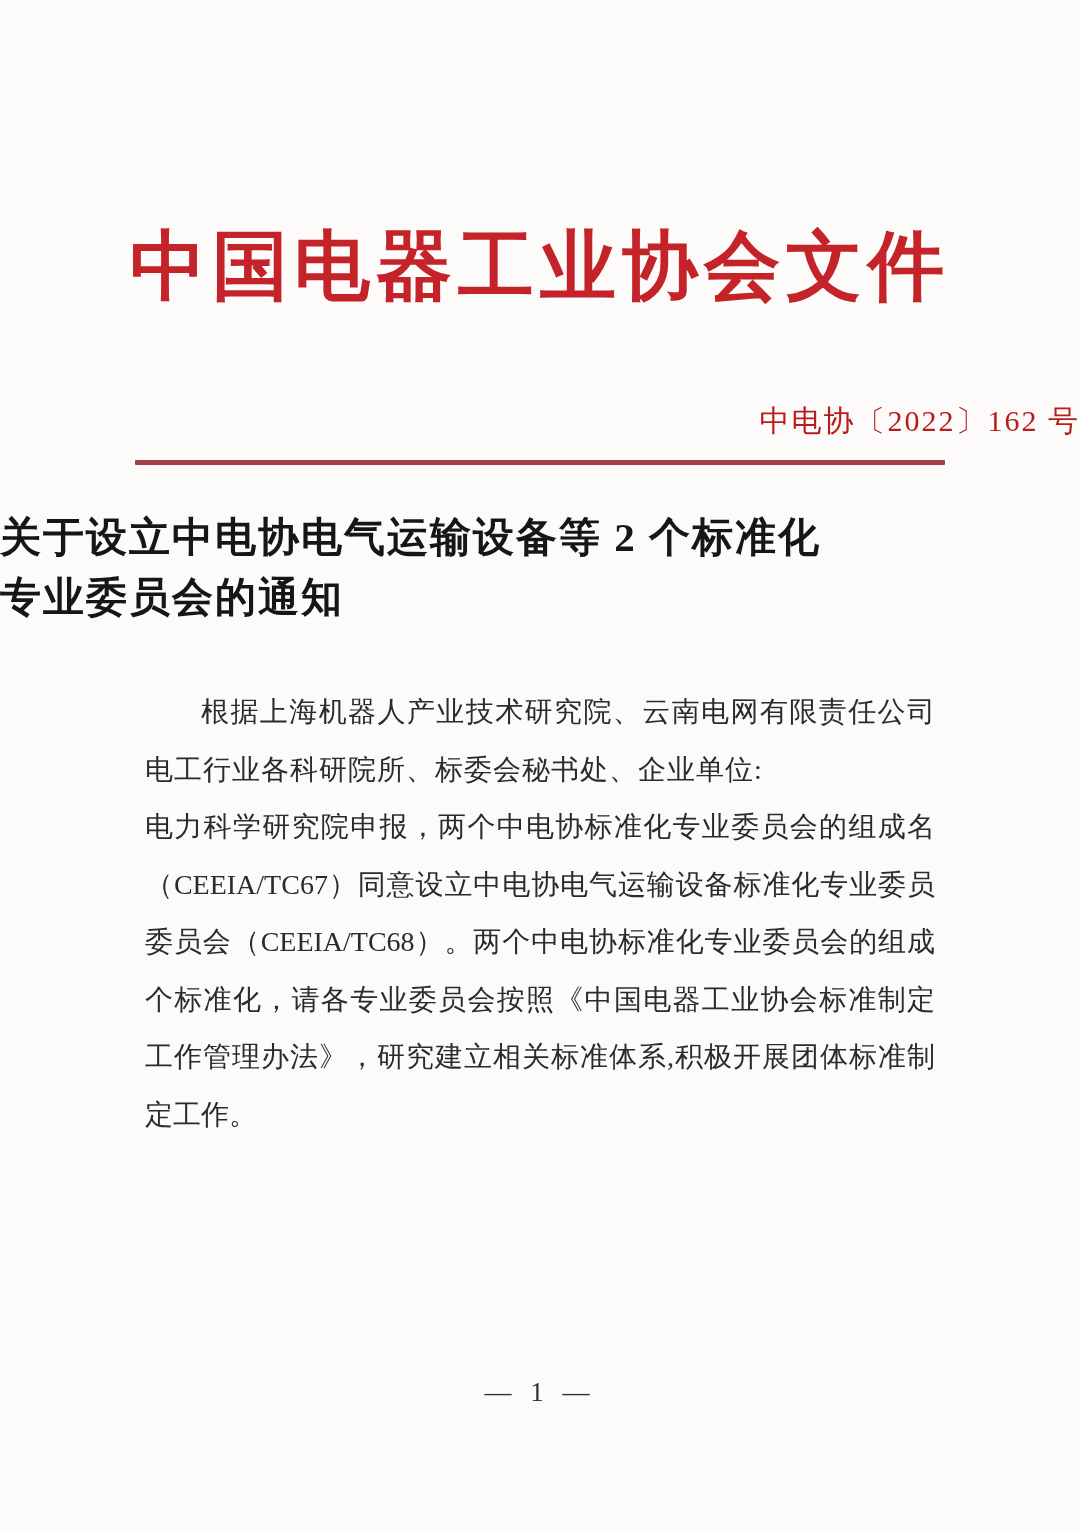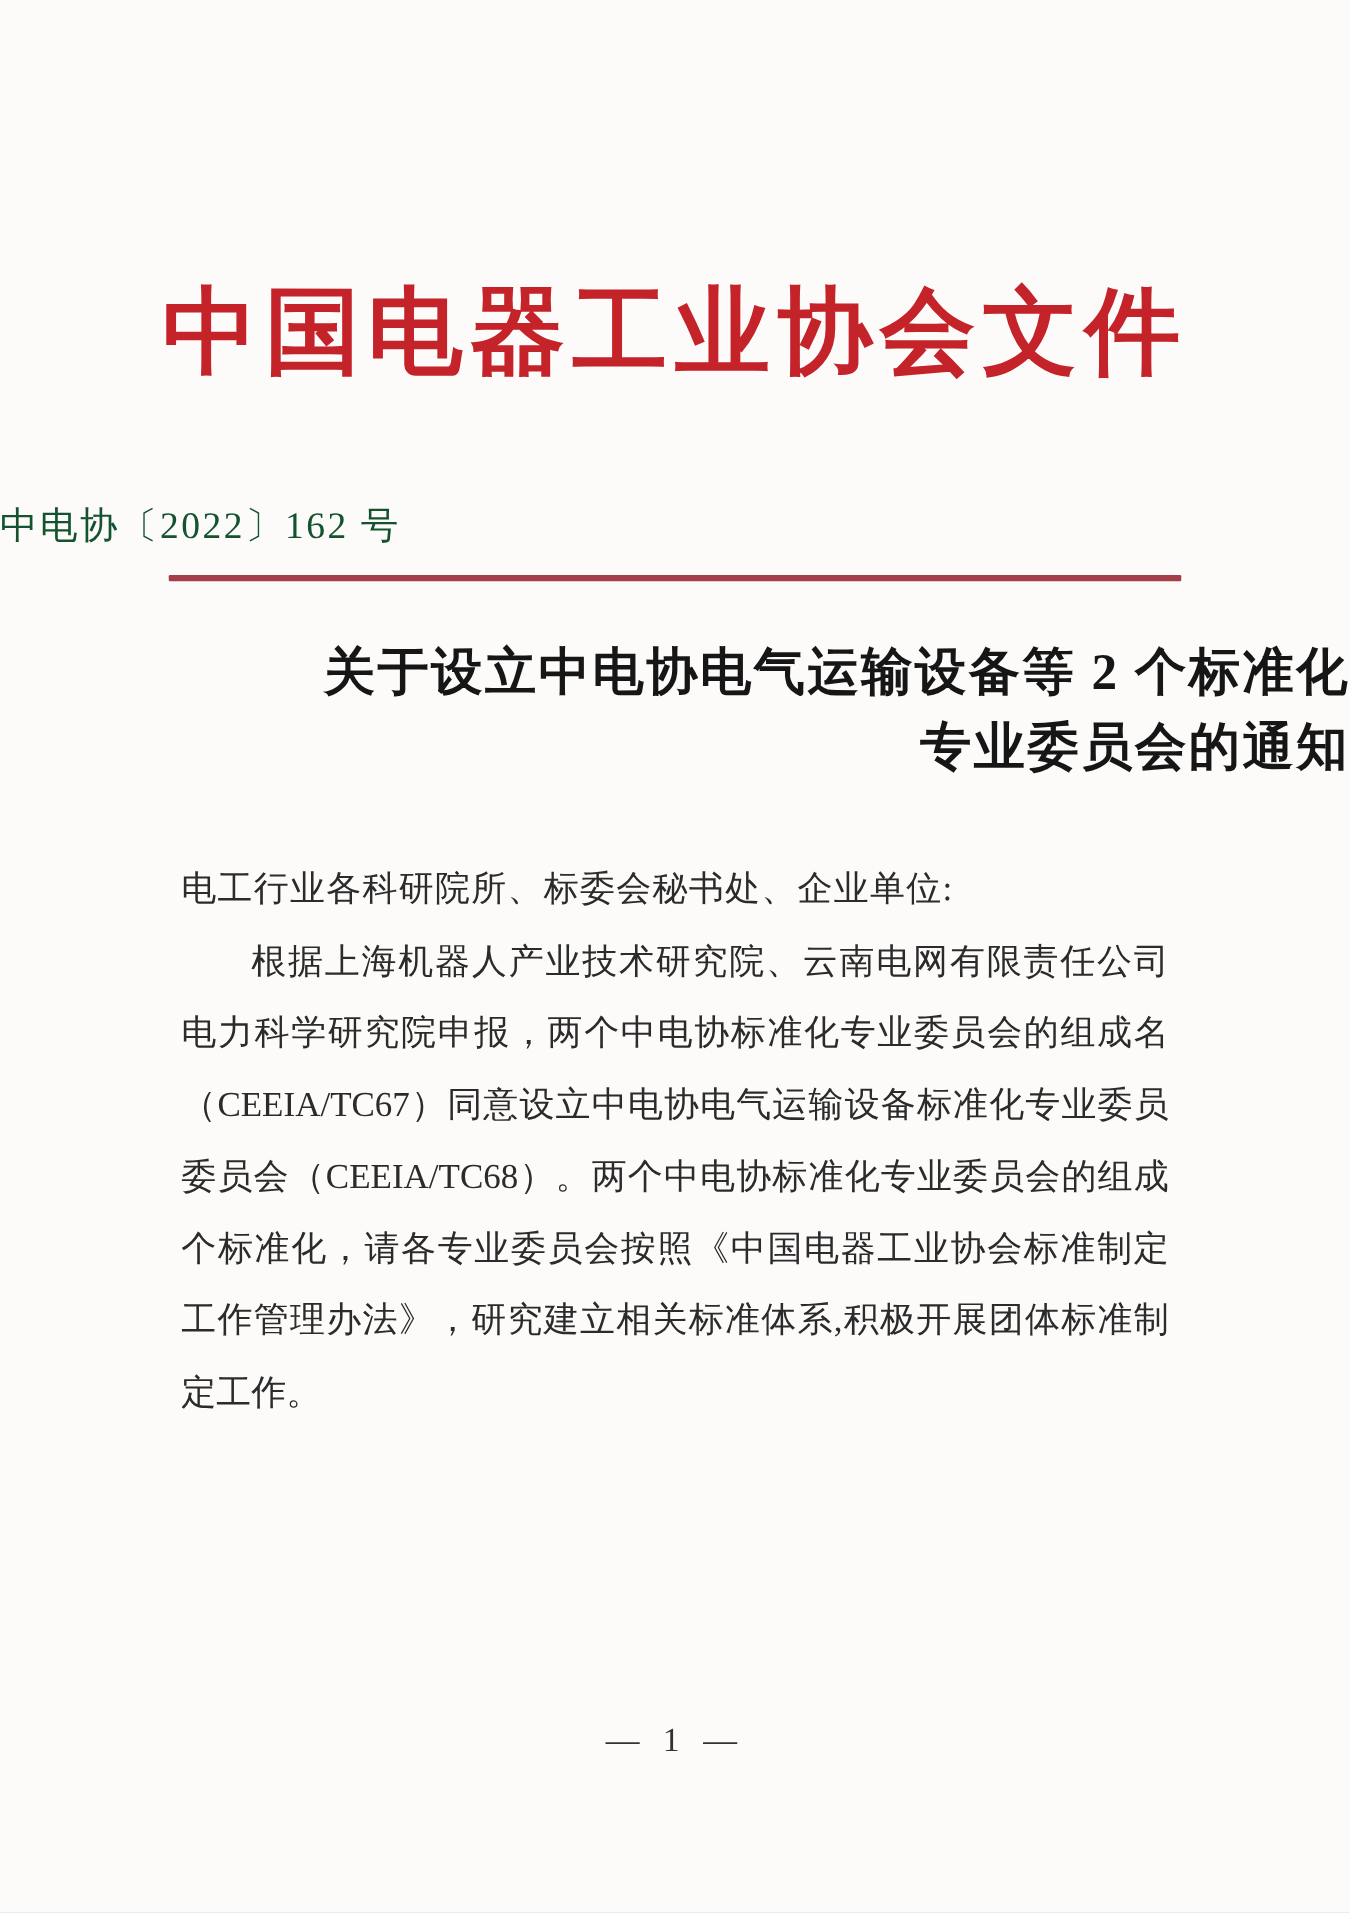--- a/index.html
+++ b/index.html
@@ -16,36 +16,36 @@
     text-align:center;
     font-size:76px;
     font-weight:bold;
     color:var(--header-red,#c5232a);
     letter-spacing:6px;
     line-height:1;
     white-space:nowrap;
   }
   .doc-number {
     margin-top:100px;
-    text-align:left;
+    text-align:right;
     font-size:30px;
-    color:#14532d;
+    color:#b91c1c;
     letter-spacing:2px;
     line-height:34px;
   }
   .red-rule {
     margin:22px auto 0;
     width:810px;
     height:5px;
     background:var(--rule-red,#a43e48);
     border-radius:1px;
   }
   .notice-title {
     margin-top:42px;
-    text-align:right;
+    text-align:left;
     font-weight:bold;
     color:#161616;
     font-size:41px;
     line-height:60px;
     letter-spacing:2px;
   }
   .body-block {
     margin:56px auto 0;
     width:790px;
     font-size:28px;
@@ -83,22 +83,22 @@
   <div class="doc-number">中电协〔2022〕162 号</div>
 
   <div class="red-rule"></div>
 
   <div class="notice-title">
     <div>关于设立中电协电气运输设备等 2 个标准化</div>
     <div>专业委员会的通知</div>
   </div>
 
   <div class="body-block">
+    <div class="body-line just indent">根据上海机器人产业技术研究院、云南电网有限责任公司</div>
     <div class="body-line salutation">电工行业各科研院所、标委会秘书处、企业单位:</div>
-    <div class="body-line just indent">根据上海机器人产业技术研究院、云南电网有限责任公司</div>
     <div class="body-line just">电力科学研究院申报，两个中电协标准化专业委员会的组成名</div>
     <div class="body-line just">（CEEIA/TC67）同意设立中电协电气运输设备标准化专业委员会</div>
     <div class="body-line just">委员会（CEEIA/TC68）。两个中电协标准化专业委员会的组成名</div>
     <div class="body-line just">个标准化，请各专业委员会按照《中国电器工业协会标准制定</div>
     <div class="body-line just">工作管理办法》，研究建立相关标准体系,积极开展团体标准制</div>
     <div class="body-line">定工作。</div>
   </div>
 
   <div class="page-number">— 1 —</div>
 

